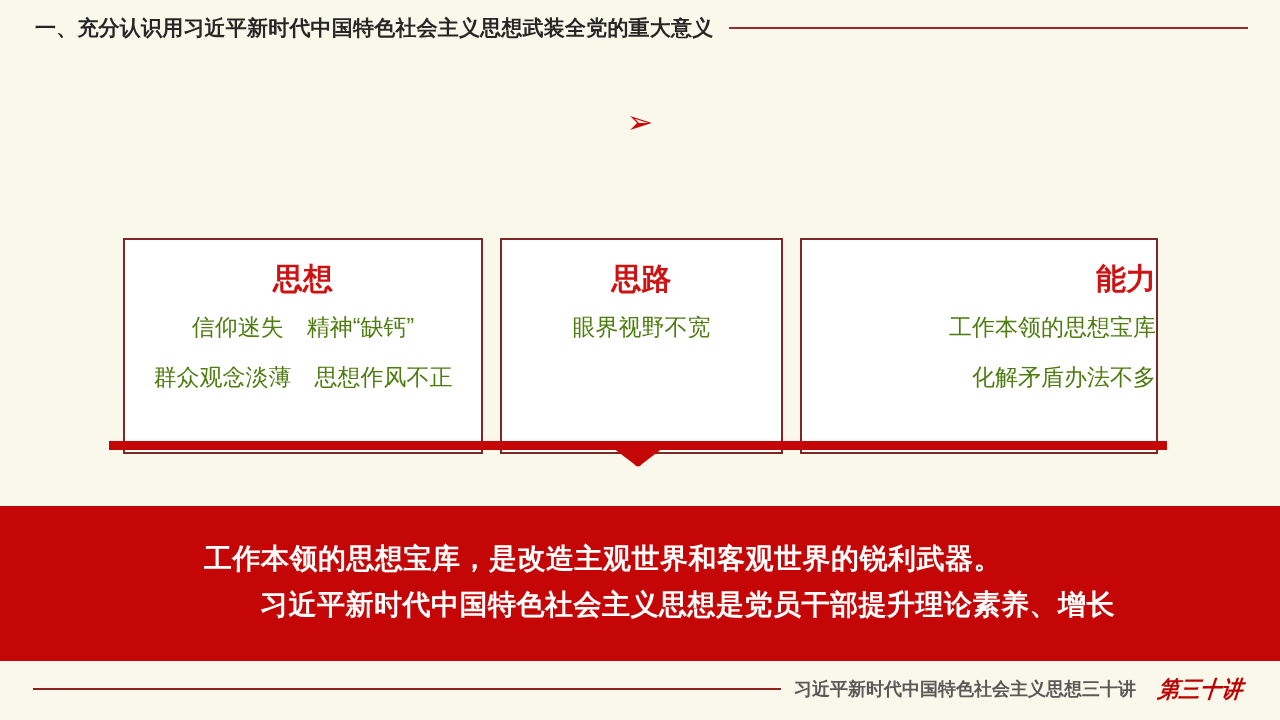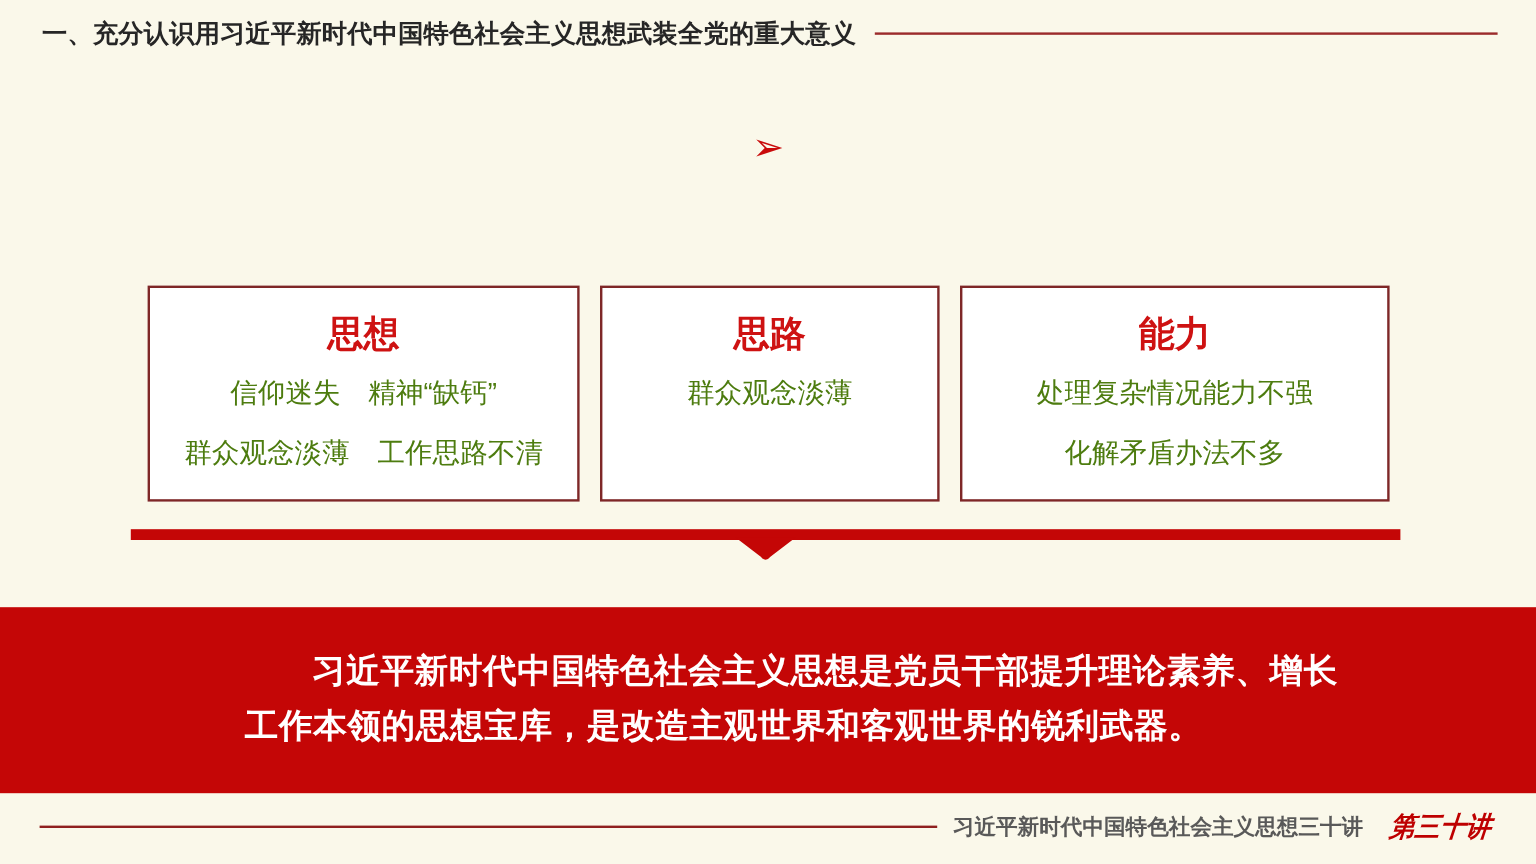--- a/index.html
+++ b/index.html
@@ -35,26 +35,26 @@
   .title-text {
     color:#c90b0b; font-size:34px; font-weight:bold; letter-spacing:0.5px;
   }
 
   
   .boxes {
     position:absolute; top:238px; left:123px; width:1035px; height:180px;
     display:flex; justify-content:space-between;
   }
   .box {
-    background:#ffffff; border:2px solid #7e2727; height:180px;
+    background:#ffffff; border:2px solid #7e2727; height:216px;
     text-align:center; padding-top:16px;
   }
   .box-1 { width:360px; }
   .box-2 { width:283px; }
-  .box-3 { width:358px; }
+  .box-3 { width:358px;text-align:right; }
   .box-title {
     color:#ce1212; font-size:30px; font-weight:bold; line-height:46px;
   }
   .box-line {
     color:#4d7c0f; font-size:23px; line-height:50px; white-space:nowrap;
   }
 
   
   .divider {
     position:absolute; left:109px; top:441px; width:1058px; height:9px;
@@ -102,41 +102,41 @@
   </div>
 
   <div class="title-row">
     <span class="title-arrow">➢</span>
   </div>
 
   <div class="boxes">
     <div class="box box-1">
       <div class="box-title">思想</div>
       <div class="box-line">信仰迷失　精神“缺钙”</div>
-      <div class="box-line">群众观念淡薄　工作思路不清</div>
+      <div class="box-line">群众观念淡薄　思想作风不正</div>
     </div>
     <div class="box box-2">
       <div class="box-title">思路</div>
-      <div class="box-line">群众观念淡薄</div>
+      <div class="box-line">眼界视野不宽</div>
     </div>
     <div class="box box-3">
       <div class="box-title">能力</div>
-      <div class="box-line">处理复杂情况能力不强</div>
+      <div class="box-line">工作本领的思想宝库</div>
       <div class="box-line">化解矛盾办法不多</div>
     </div>
   </div>
 
   <div class="divider"></div>
   <svg class="divider-arrow" width="50" height="22" viewBox="0 0 50 22">
     <path d="M0,0 H50 L29,16 Q25,21 21,16 Z" fill="#c40606"></path>
   </svg>
 
   <div class="banner">
+    <div class="banner-line">工作本领的思想宝库，是改造主观世界和客观世界的锐利武器。</div>
     <div class="banner-line indent">习近平新时代中国特色社会主义思想是党员干部提升理论素养、增长</div>
-    <div class="banner-line">工作本领的思想宝库，是改造主观世界和客观世界的锐利武器。</div>
   </div>
 
   <div class="footer">
     <span class="footer-rule"></span>
     <span class="footer-series">习近平新时代中国特色社会主义思想三十讲</span>
     <span class="footer-episode">第三十讲</span>
   </div>
 
 </div>
 

